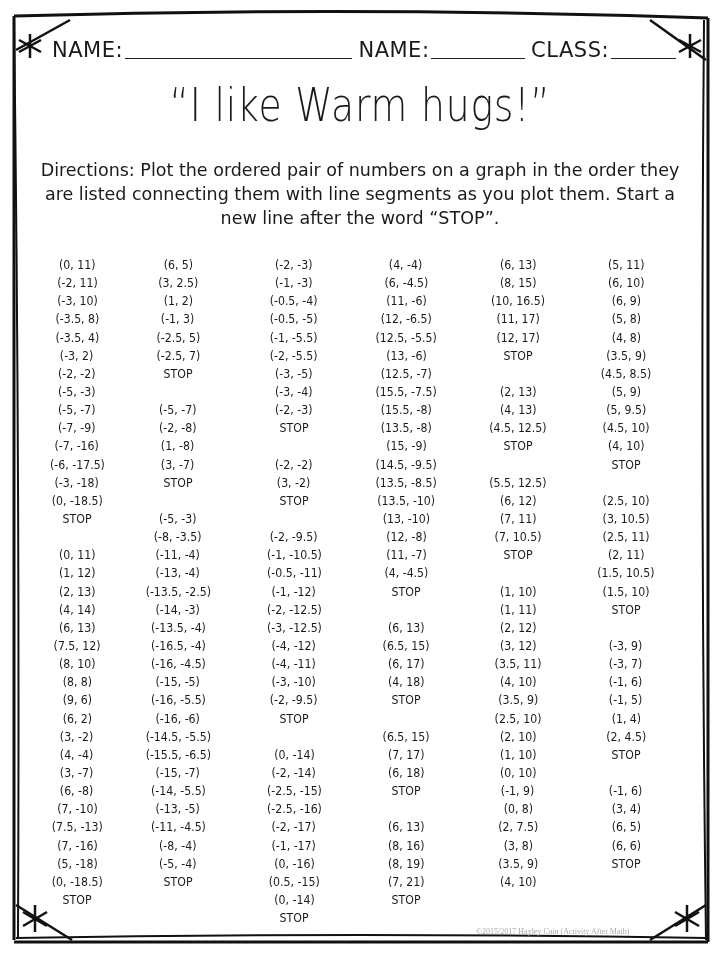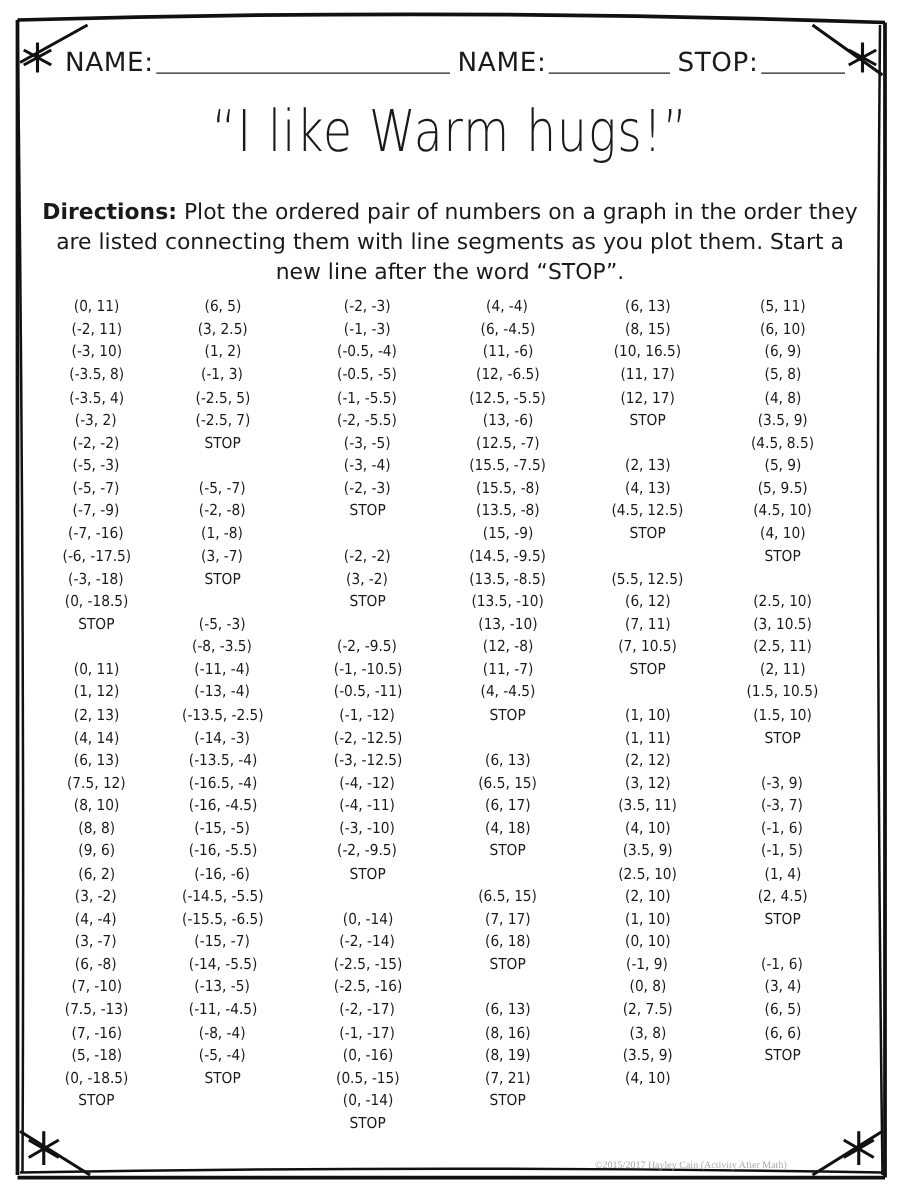--- a/index.html
+++ b/index.html
@@ -3,22 +3,22 @@
 <meta charset="utf-8">
 <style>
   html, body { margin: 0; padding: 0; background: #ffffff; }
   body { width: 720px; height: 960px; position: relative; overflow: hidden; font-family: "DejaVu Sans", sans-serif; color: #1a1a1a; }
   .frame { position: absolute; left: 0; top: 0; width: 720px; height: 960px; }
   .header-row { position: absolute; top: 36px; left: 52px; width: 630px; display: flex; align-items: flex-end; font-family: "DejaVu Sans", sans-serif; font-size: 21px; letter-spacing: 0.5px; }
   .header-row .lbl { white-space: nowrap; }
   .header-row .line { border-bottom: 1.5px solid #222; height: 22px; margin: 0 6px 3px 2px; }
   .title { position: absolute; top: 78px; left: 0; width: 720px; text-align: center; font-family: "DejaVu Sans", sans-serif; font-weight: 200; font-size: 46px; letter-spacing: 1px; transform: scaleX(0.82); }
   .directions { position: absolute; top: 158px; left: 30px; width: 660px; text-align: center; font-size: 17.5px; line-height: 24px; font-family: "DejaVu Sans", sans-serif; }
-  .directions b { font-weight: bold; }
-  .grid { position: absolute; top: 236px; left: 36px; width: 656px; display: flex; }
+  .directions b { font-weight: normal; }
+  .grid { position: absolute; top: 256px; left: 36px; width: 656px; display: flex; }
   .col { width: 109px; display: flex; flex-direction: column; align-items: center; }
   .col:nth-child(1) { width: 82px; }
   .col:nth-child(2) { width: 120px; }
   .col:nth-child(3) { width: 112px; }
   .col:nth-child(4) { width: 112px; }
   .col:nth-child(5) { width: 112px; }
   .col:nth-child(6) { width: 104px; }
   .cell { height: 18.15px; line-height: 18px; font-size: 12.2px; white-space: nowrap; font-family: "DejaVu Sans", sans-serif; transform: scaleX(0.9); }
   .footer { position: absolute; top: 927px; left: 476px; font-size: 8px; color: #aaa; white-space: nowrap; font-family: Liberation Serif, serif; }
 </style>
@@ -51,21 +51,21 @@
       <line x1="675" y1="912" x2="699" y2="926"></line>
       <line x1="675" y1="926" x2="699" y2="912"></line>
   </g>
 </svg>
 
 <div class="header-row">
   <span class="lbl">NAME:</span>
   <span class="line" style="width:238px"></span>
   <span class="lbl">NAME:</span>
   <span class="line" style="width:98px"></span>
-  <span class="lbl">STOP:</span>
+  <span class="lbl">CLASS:</span>
   <span class="line" style="width:68px"></span>
 </div>
 
 <div class="title">“I like Warm hugs!”</div>
 
 <div class="directions">
   <b>Directions:</b>
   <span>Plot the ordered pair of numbers on a graph in the order they are listed  connecting them with line segments as you plot them. Start a new line after the word “STOP”.</span>
 </div>
 

